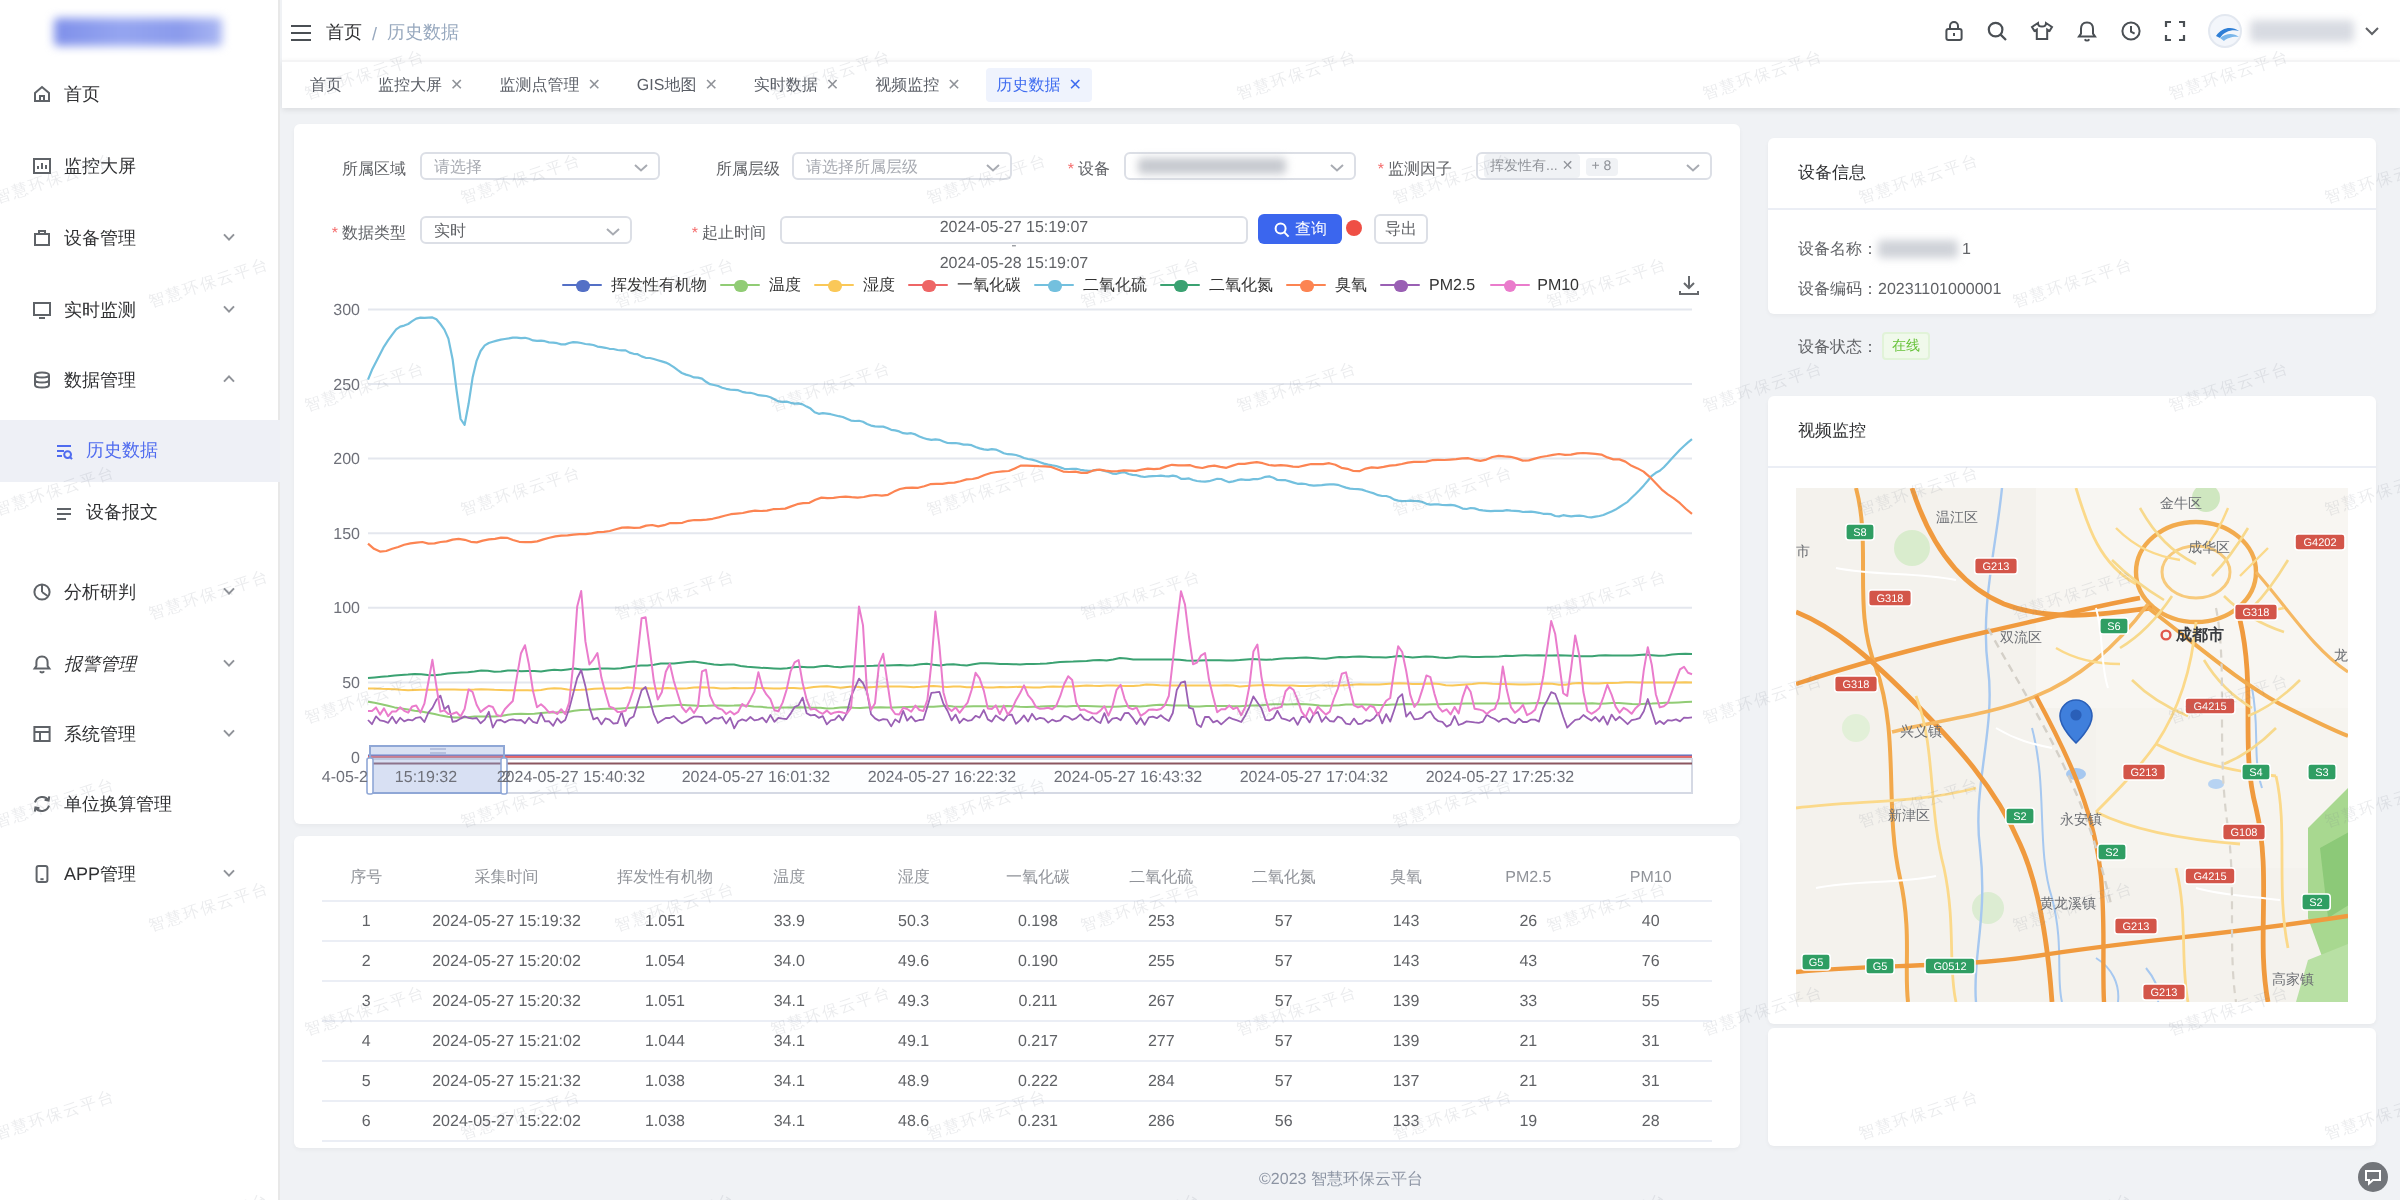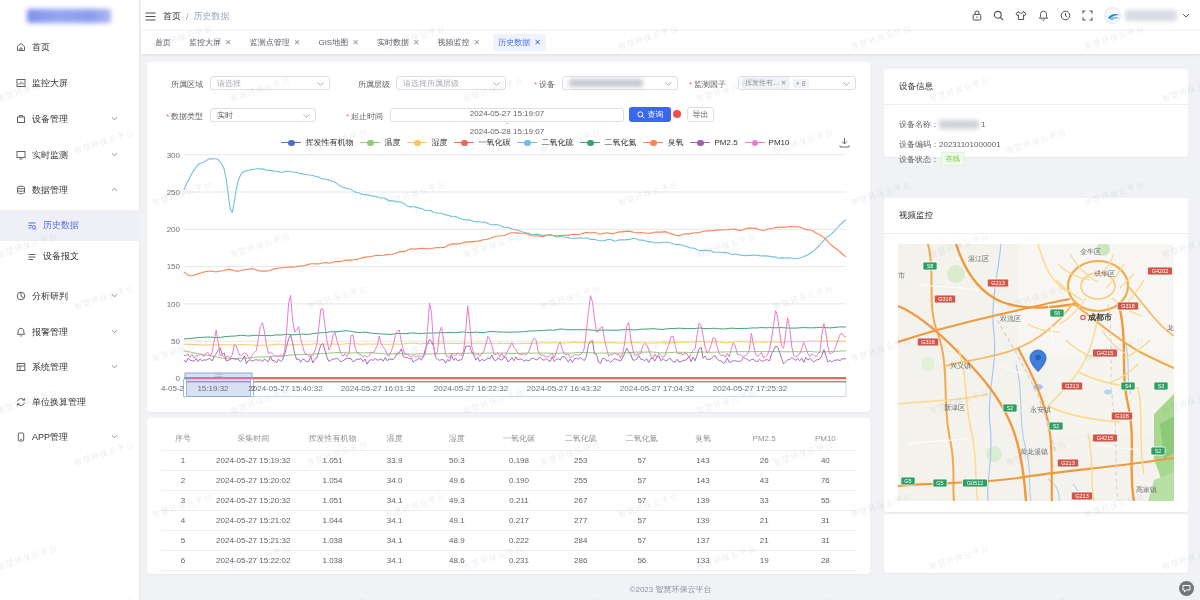--- a/index.html
+++ b/index.html
@@ -99,21 +99,21 @@
         </svg>历史数据</div>
   <div class="mi sub" style="top:241px;height:31px;"><svg width="10" height="10" viewBox="0 0 10 10" fill="none" stroke="#5f6368" stroke-width="1">
           <path d="M1.5 2.5 H8.5 M1.5 5 H8.5 M1.5 7.5 H6"></path>
         </svg>设备报文</div>
   <div class="mi" style="top:281px;"><svg width="10" height="10" viewBox="0 0 10 10" fill="none" stroke="#5f6368" stroke-width="1">
           <circle cx="5" cy="5" r="3.8"></circle>
           <path d="M5 5 L5 1.2 M5 5 L7.8 7"></path>
         </svg>分析研判<svg class="chev" width="7" height="5" viewBox="0 0 7 5" fill="none" stroke="#909399" stroke-width="1">
           <path d="M1 1.2 L3.5 3.8 L6 1.2"></path>
         </svg></div>
-  <div class="mi" style="top:317px;"><svg width="10" height="10" viewBox="0 0 10 10" fill="none" stroke="#5f6368" stroke-width="1">
+  <div class="mi" style="top:317px;font-style:italic;"><svg width="10" height="10" viewBox="0 0 10 10" fill="none" stroke="#5f6368" stroke-width="1">
           <path d="M5 1.3 C3 1.3 2.2 2.8 2.2 4.2 V6 L1.3 7.3 H8.7 L7.8 6 V4.2 C7.8 2.8 7 1.3 5 1.3 Z"></path>
           <path d="M4 8.6 C4.2 9 4.6 9.2 5 9.2 C5.4 9.2 5.8 9 6 8.6"></path>
         </svg>报警管理<svg class="chev" width="7" height="5" viewBox="0 0 7 5" fill="none" stroke="#909399" stroke-width="1">
           <path d="M1 1.2 L3.5 3.8 L6 1.2"></path>
         </svg></div>
   <div class="mi" style="top:352px;"><svg width="10" height="10" viewBox="0 0 10 10" fill="none" stroke="#5f6368" stroke-width="1">
           <rect x="1.2" y="1.5" width="7.6" height="7"></rect>
           <path d="M1.2 4 H8.8 M4 4 V8.5"></path>
         </svg>系统管理<svg class="chev" width="7" height="5" viewBox="0 0 7 5" fill="none" stroke="#909399" stroke-width="1">
           <path d="M1 1.2 L3.5 3.8 L6 1.2"></path>
@@ -445,21 +445,21 @@
           </tr>
   </tbody>
       </table>
 </div>
 
 <div class="card" style="left:884px;top:69px;width:304px;height:88px;">
   <div class="ctitle">设备信息</div>
   <div class="cdiv" style="top:35px;"></div>
   <div class="inforow" style="top:50px;">设备名称：<span style="display:inline-block;width:40px;height:9px;background:#cfd2d8;border-radius:2px;filter:blur(2px);margin-right:2px;"></span>1</div>
   <div class="inforow" style="top:70px;">设备编码：20231101000001</div>
-  <div class="inforow" style="top:83px;justify-content:flex-end;">设备状态：<span class="gtag">在线</span></div>
+  <div class="inforow" style="top:97px;justify-content:flex-end;">设备状态：<span class="gtag">在线</span></div>
 </div>
 
 <div class="card" style="left:884px;top:198px;width:304px;height:314px;">
   <div class="ctitle">视频监控</div>
   <div class="cdiv" style="top:35px;"></div>
   <svg width="276" height="257" viewBox="0 0 276 257" style="position:absolute;left:14px;top:45.5px;">
 <rect width="276" height="257" fill="#f4f2ed"></rect>
 <rect x="120" y="0" width="156" height="110" fill="#f8f6f2"></rect>
 <rect x="150" y="110" width="126" height="80" fill="#f6f4ef"></rect>
 <path d="M256 170 L276 150 L288 235 L268 248 L256 215 Z" fill="#a8d890"></path>

